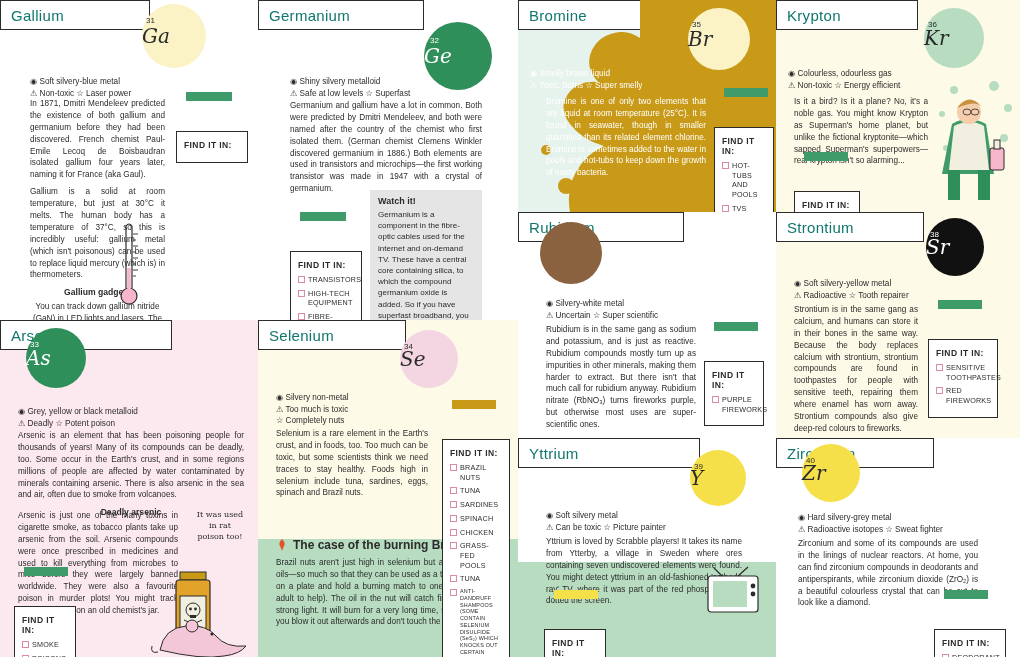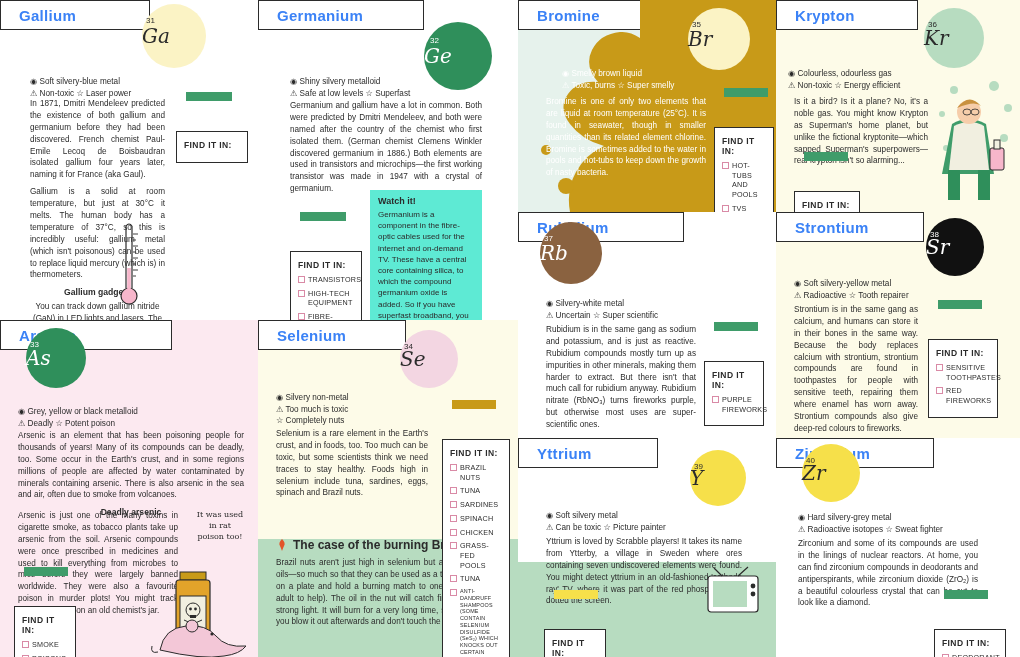--- a/index.html
+++ b/index.html
@@ -18,21 +18,21 @@
 
   
   .title-box {
     border:1.6px solid #2b2b2b;
     background:#fff;
     display:flex; align-items:center;
     padding:4px 10px;
     height:30px;
   }
   .title-box h2 {
-    margin:8px; font-size:15px; font-weight:700; letter-spacing:.3px; color:#3b82f6;
+    margin:0; font-size:15px; font-weight:400; letter-spacing:.3px; color:#0f766e;
   }
   .circle {
     position:absolute;
     border-radius:50%;
     display:flex; align-items:center; justify-content:flex-start;
     font-family:"DejaVu Serif", serif;
     font-style:italic;
   }
   .circle .sym { font-size:20px; font-weight:400; }
   .circle .num {
@@ -59,21 +59,21 @@
   .finditin ul { list-style:none; margin:0; padding:0; }
   .finditin li {
     font-size:7.2px; line-height:1.35; margin:0 0 4px 0;
     padding-left:10px; position:relative; letter-spacing:.2px;
   }
   .finditin li:before {
     content:""; position:absolute; left:0; top:1px;
     width:5px; height:5px; border:1px solid #d98aa6;
   }
   .callout {
-    background:#5eead4; padding:6px 8px;
+    background:#e5e5e5; padding:6px 8px;
   }
   .callout h4 { margin:0 0 3px 0; font-size:9px; font-weight:700; }
   .callout p { margin:0; font-size:8px; line-height:1.4; }
 
   .greenbar { background:#3f9c6a; height:9px; }
 
   
   #p-gallium { left:0; top:0; width:258px; height:320px; background:#ffffff; }
   #p-germanium { left:258px; top:0; width:260px; height:320px; background:#fff; }
   #p-bromine { left:518px; top:0; width:258px; height:212px; background:#e6f2ec; }
@@ -185,21 +185,21 @@
       <circle cx="36" cy="150" r="5" fill="#c89a18"></circle>
     </svg>
     <div class="deco" style="left:170px;top:8px;width:62px;height:62px;border-radius:50%;background:#fbf3c5;"></div>
     <div class="circle" style="left:170px;top:8px;width:62px;height:62px;">
       <span class="num" style="left:4px;top:12px;">35</span>
       <span class="sym">Br</span>
     </div>
     <div class="title-box" style="left:26px;top:26px;width:156px;">
       <h2>Bromine</h2>
     </div>
-    <div style="position:absolute;left:44px;top:62px;width:168px;color:#fff;">
+    <div style="position:absolute;left:12px;top:62px;width:168px;color:#fff;">
       <div class="props">
         <div>◉ Smelly brown liquid</div>
         <div>⚠ Toxic, burns  ☆ Super smelly</div>
       </div>
     </div>
     <div class="body-text" style="position:absolute;left:28px;top:96px;width:160px;color:#fff;">
       <p>Bromine is one of only two elements that are liquid at room temperature (25°C). It is found in seawater, though in smaller quantities than its related element chlorine. Bromine is sometimes added to the water in pools and hot-tubs to keep down the growth of nasty bacteria.</p>
     </div>
 
     <div class="greenbar" style="position:absolute;left:206px;top:88px;width:44px;"></div>
@@ -259,24 +259,20 @@
       <h4>FIND IT IN:</h4>
       <ul>
         <li>FLUORESCENT BULBS</li>
         <li>COMIC STRIPS</li>
       </ul>
     </div>
   </div>
 
   <div class="panel" id="p-rubidium">
     <div class="deco" style="left:22px;top:10px;width:62px;height:62px;border-radius:50%;background:#8a6240;"></div>
-    <div class="circle" style="left:22px;top:10px;width:62px;height:62px;color:#fff;">
-      <span class="num" style="left:4px;top:12px;color:#fff;">37</span>
-      <span class="sym">Rb</span>
-    </div>
     <div class="title-box" style="left:62px;top:42px;width:166px;">
       <h2>Rubidium</h2>
     </div>
     <div style="position:absolute;left:28px;top:80px;width:190px;">
       <div class="props">
         <div>◉ Silvery-white metal</div>
         <div>⚠ Uncertain  ☆ Super scientific</div>
       </div>
     </div>
     <div class="body-text" style="position:absolute;left:28px;top:112px;width:150px;">
@@ -424,21 +420,21 @@
     </div>
   </div>
 
   <div class="panel" id="p-yttrium">
     <div class="yt-green"></div>
     <div class="deco" style="left:172px;top:12px;width:56px;height:56px;border-radius:50%;background:#f6e04a;"></div>
     <div class="circle" style="left:172px;top:12px;width:56px;height:56px;">
       <span class="num" style="left:4px;top:12px;">39</span>
       <span class="sym">Y</span>
     </div>
-    <div class="title-box" style="left:26px;top:28px;width:140px;text-align:center;">
+    <div class="title-box" style="left:26px;top:28px;width:182px;text-align:center;">
       <h2>Yttrium</h2>
     </div>
     <div style="position:absolute;left:28px;top:66px;width:200px;">
       <div class="props">
         <div>◉ Soft silvery metal</div>
         <div>⚠ Can be toxic  ☆ Picture painter</div>
       </div>
     </div>
     <div class="body-text" style="position:absolute;left:28px;top:98px;width:196px;">
       <p>Yttrium is loved by Scrabble players! It takes its name from Ytterby, a village in Sweden where ores containing seven undiscovered elements were found. You might detect yttrium in an old-fashioned 'cathode ray' TV, where it was part of the red phosphors that dotted the screen.</p>

